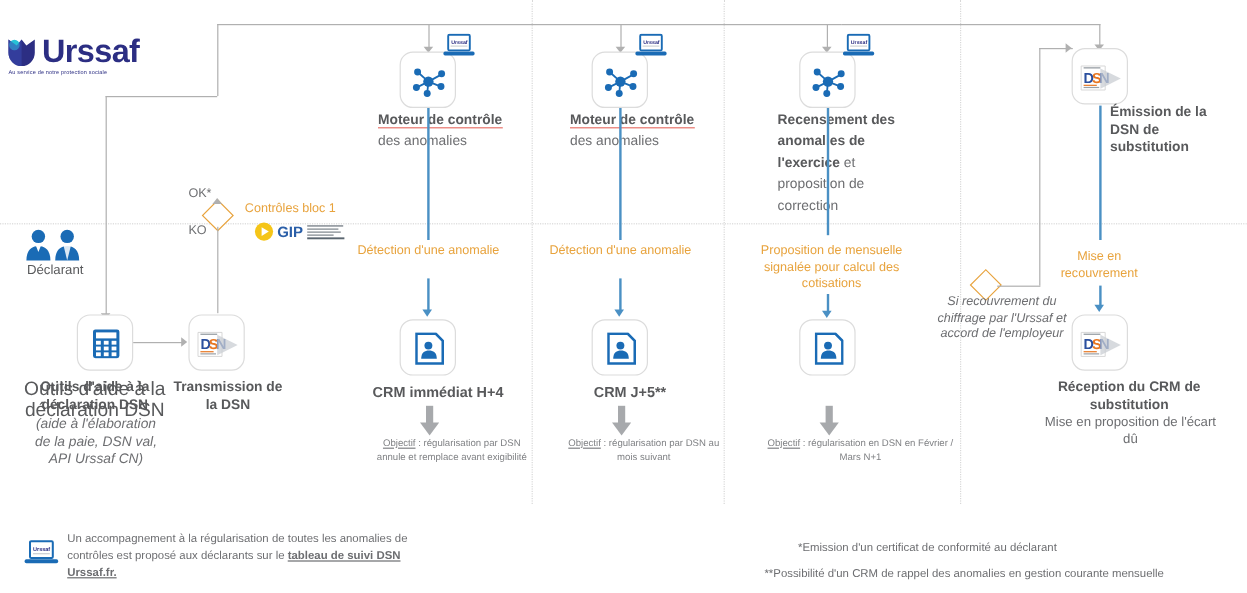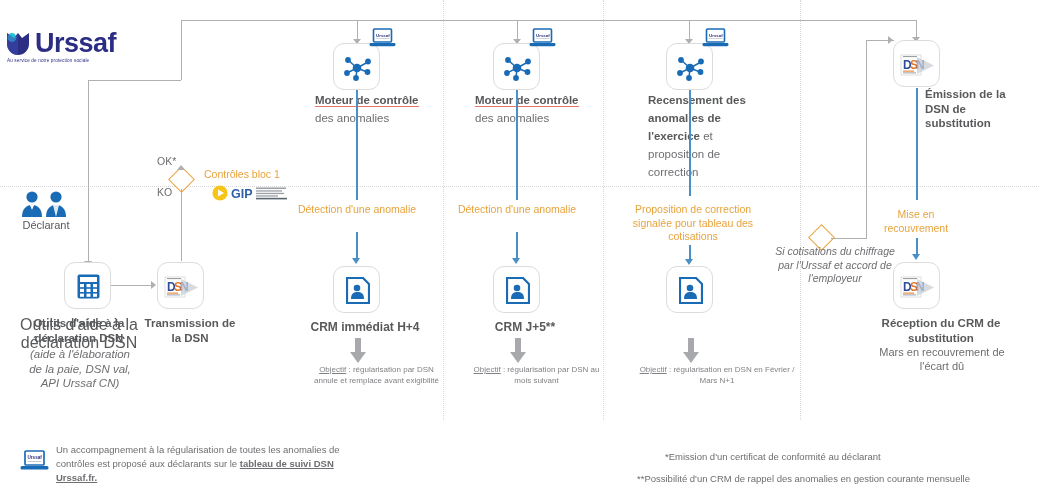--- a/index.html
+++ b/index.html
@@ -323,21 +323,21 @@
       <rect x="6.5" y="10" width="14" height="0.8" fill="#c3c8cc"></rect>
       <rect x="0.5" y="15" width="26" height="3.2" rx="1.4" fill="#1a6bb5"></rect>
     </svg>
   </div>
 
   <div class="abs" style="left:28px;top:90px;width:105px;">
     <span class="ttl">Recensement des anomalies de l'exercice</span><span class="sub"> et proposition de correction</span>
   </div>
 
   <div class="abs lnb" style="left:69px;top:90px;width:2px;height:106px;"></div>
-  <div class="abs orange" style="left:-2px;top:203px;width:150px;">Proposition de correction signalée pour tableau des cotisations</div>
+  <div class="abs orange" style="left:-2px;top:203px;width:150px;">Proposition de mensuelle signalée pour calcul des cotisations</div>
   <div class="abs lnb" style="left:69px;top:245px;width:2px;height:16px;"></div>
   <div class="abs" style="left:65px;top:259px;width:0;height:0;border-left:4.5px solid transparent;border-right:4.5px solid transparent;border-top:6px solid #4a90c4;"></div>
 
   <div class="abs" style="left:46px;top:266px;">
     <div class="card" style="position:relative;">
       <div style="position:absolute;left:12px;top:10px;">
         <svg width="24" height="27" viewBox="0 0 24 27">
           <path d="M1 1 L17 1 L23 7 L23 26 L1 26 Z" fill="#ffffff" stroke="#1a6bb5" stroke-width="2.2"></path>
           <circle cx="11" cy="11" r="3.3" fill="#1a6bb5"></circle>
           <path d="M5 22 C5 16.5 8 15 11.5 15 C15 15 18 16.5 18 22 Z" fill="#1a6bb5"></path>
@@ -385,41 +385,41 @@
 <div class="abs lnb" style="left:916px;top:238px;width:2px;height:18px;"></div>
 <div class="abs" style="left:912px;top:254px;width:0;height:0;border-left:4.5px solid transparent;border-right:4.5px solid transparent;border-top:6px solid #4a90c4;"></div>
 
 <div class="abs dia" style="left:812px;top:228px;"></div>
 <div class="abs ln" style="left:866px;top:40px;width:28px;height:1px;"></div>
 <div class="abs" style="left:888px;top:36px;width:0;height:0;border-top:4px solid transparent;border-bottom:4px solid transparent;border-left:5px solid #b0b0b0;"></div>
 <div class="abs ln" style="left:866px;top:40px;width:1px;height:198px;"></div>
 <div class="abs ln" style="left:831px;top:238px;width:36px;height:1px;"></div>
 
 <div class="abs ital" style="left:770px;top:245px;width:130px;">
-  <span>Si cotisations du chiffrage par l'Urssaf et accord de l'employeur</span>
+  <span>Si recouvrement du chiffrage par l'Urssaf et accord de l'employeur</span>
 </div>
 
 <div class="abs" style="left:893px;top:262px;">
   <div class="card" style="position:relative;">
     <div style="position:absolute;left:6px;top:10px;">
       <svg width="35" height="27" viewBox="0 0 35 27">
         <path d="M1 4 L21 4 L21 24 L1 24 Z" fill="#ffffff" stroke="#d5d5d5" stroke-width="0.8"></path>
         <text x="3" y="18" font-family="Liberation Sans, sans-serif" font-size="12" font-weight="700" fill="#2b4f9e">D</text>
         <text x="10" y="18" font-family="Liberation Sans, sans-serif" font-size="12" font-weight="700" fill="#e87722">S</text>
         <text x="16" y="18" font-family="Liberation Sans, sans-serif" font-size="12" font-weight="700" fill="#2b4f9e">N</text>
         <rect x="3" y="5" width="14" height="1.1" fill="#9aa0a6"></rect>
         <rect x="3" y="19.6" width="11" height="1" fill="#e87722"></rect>
         <rect x="3" y="21.4" width="13" height="1" fill="#9aa0a6"></rect>
         <path d="M17 6 L34 14.5 L17 23 Z" fill="#c9ced3" opacity="0.75"></path>
       </svg>
     </div>
   </div>
 </div>
 <div class="abs ctr ttl" style="left:866px;top:316px;width:150px;">Réception du CRM de substitution</div>
-<div class="abs ctr sub" style="left:866px;top:345px;width:152px;font-size:11px;line-height:14px;">Mars en recouvrement de l'écart dû</div>
+<div class="abs ctr sub" style="left:866px;top:345px;width:152px;font-size:11px;line-height:14px;">Mise en proposition de l'écart dû</div>
 
 <div class="abs" style="left:20px;top:450px;">
   <svg width="30" height="23" viewBox="0 0 30 23">
     <rect x="5" y="1" width="19" height="14" rx="1" fill="#ffffff" stroke="#1a6bb5" stroke-width="1.7"></rect>
     <text x="7.5" y="9" font-family="Liberation Sans, sans-serif" font-size="4.6" font-weight="700" fill="#2c2e83">Urssaf</text>
     <rect x="7.5" y="11" width="14" height="0.9" fill="#c3c8cc"></rect>
     <rect x="0.5" y="16" width="28" height="3.4" rx="1.5" fill="#1a6bb5"></rect>
   </svg>
 </div>
 <div class="abs note" style="left:56px;top:443px;width:310px;">

